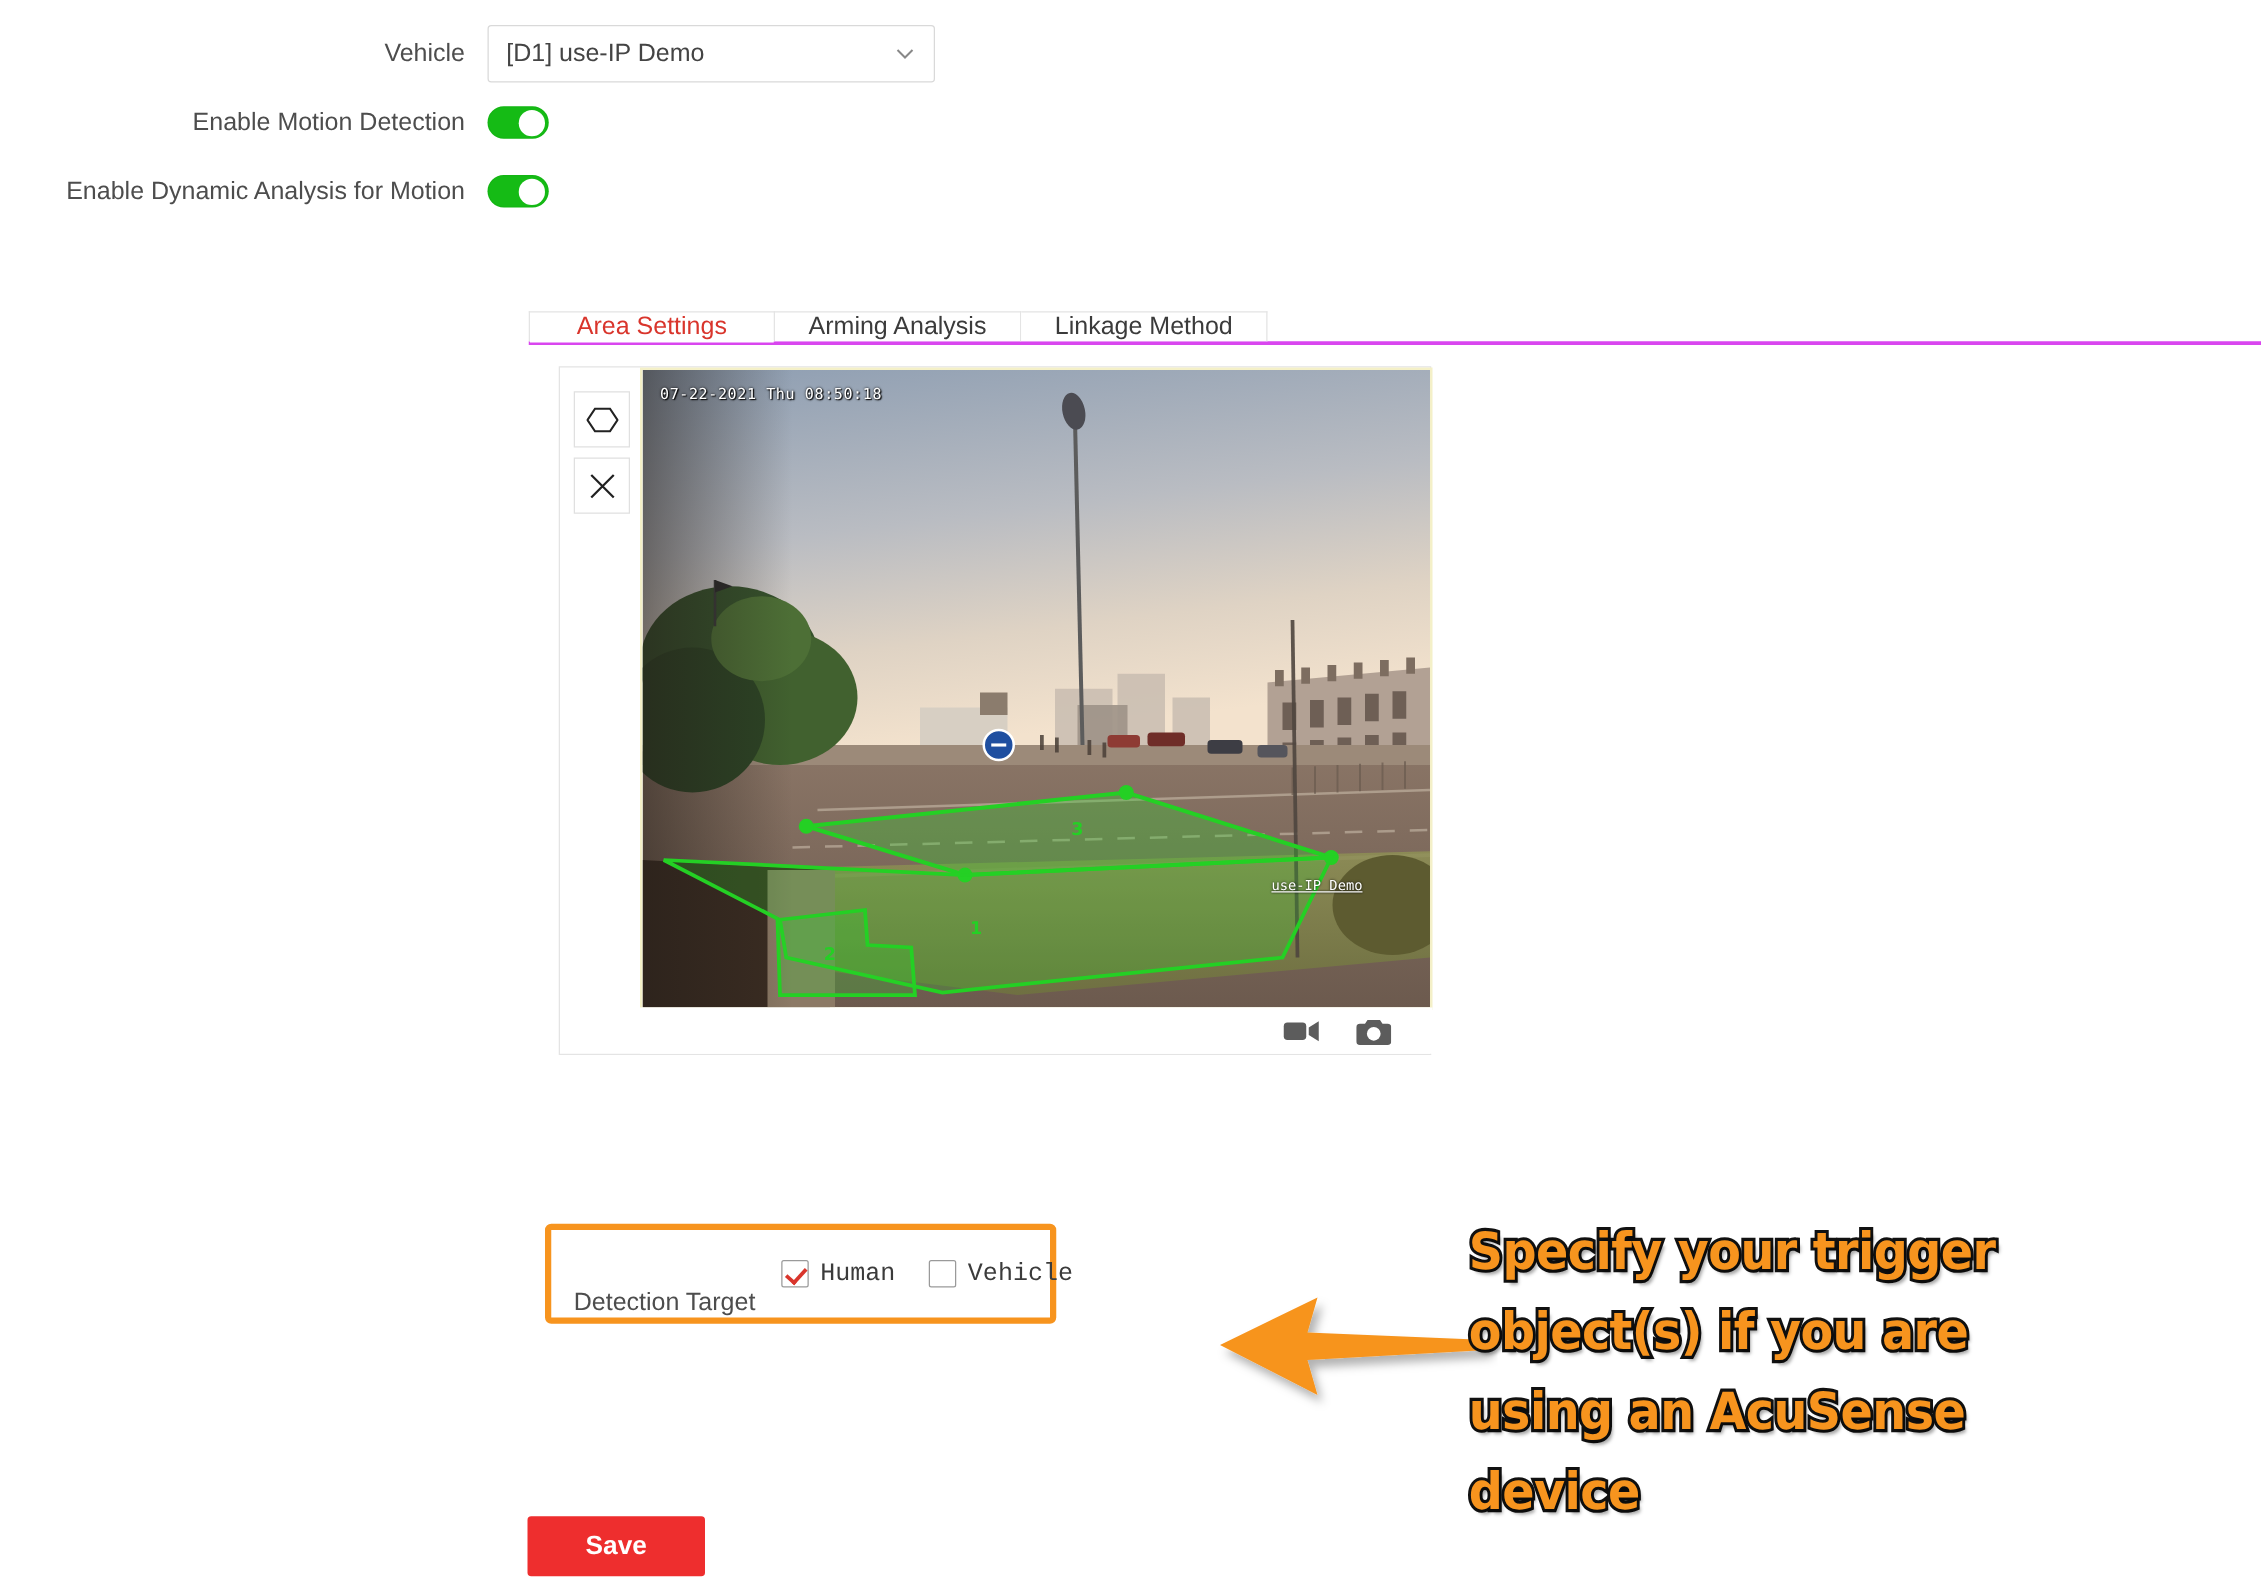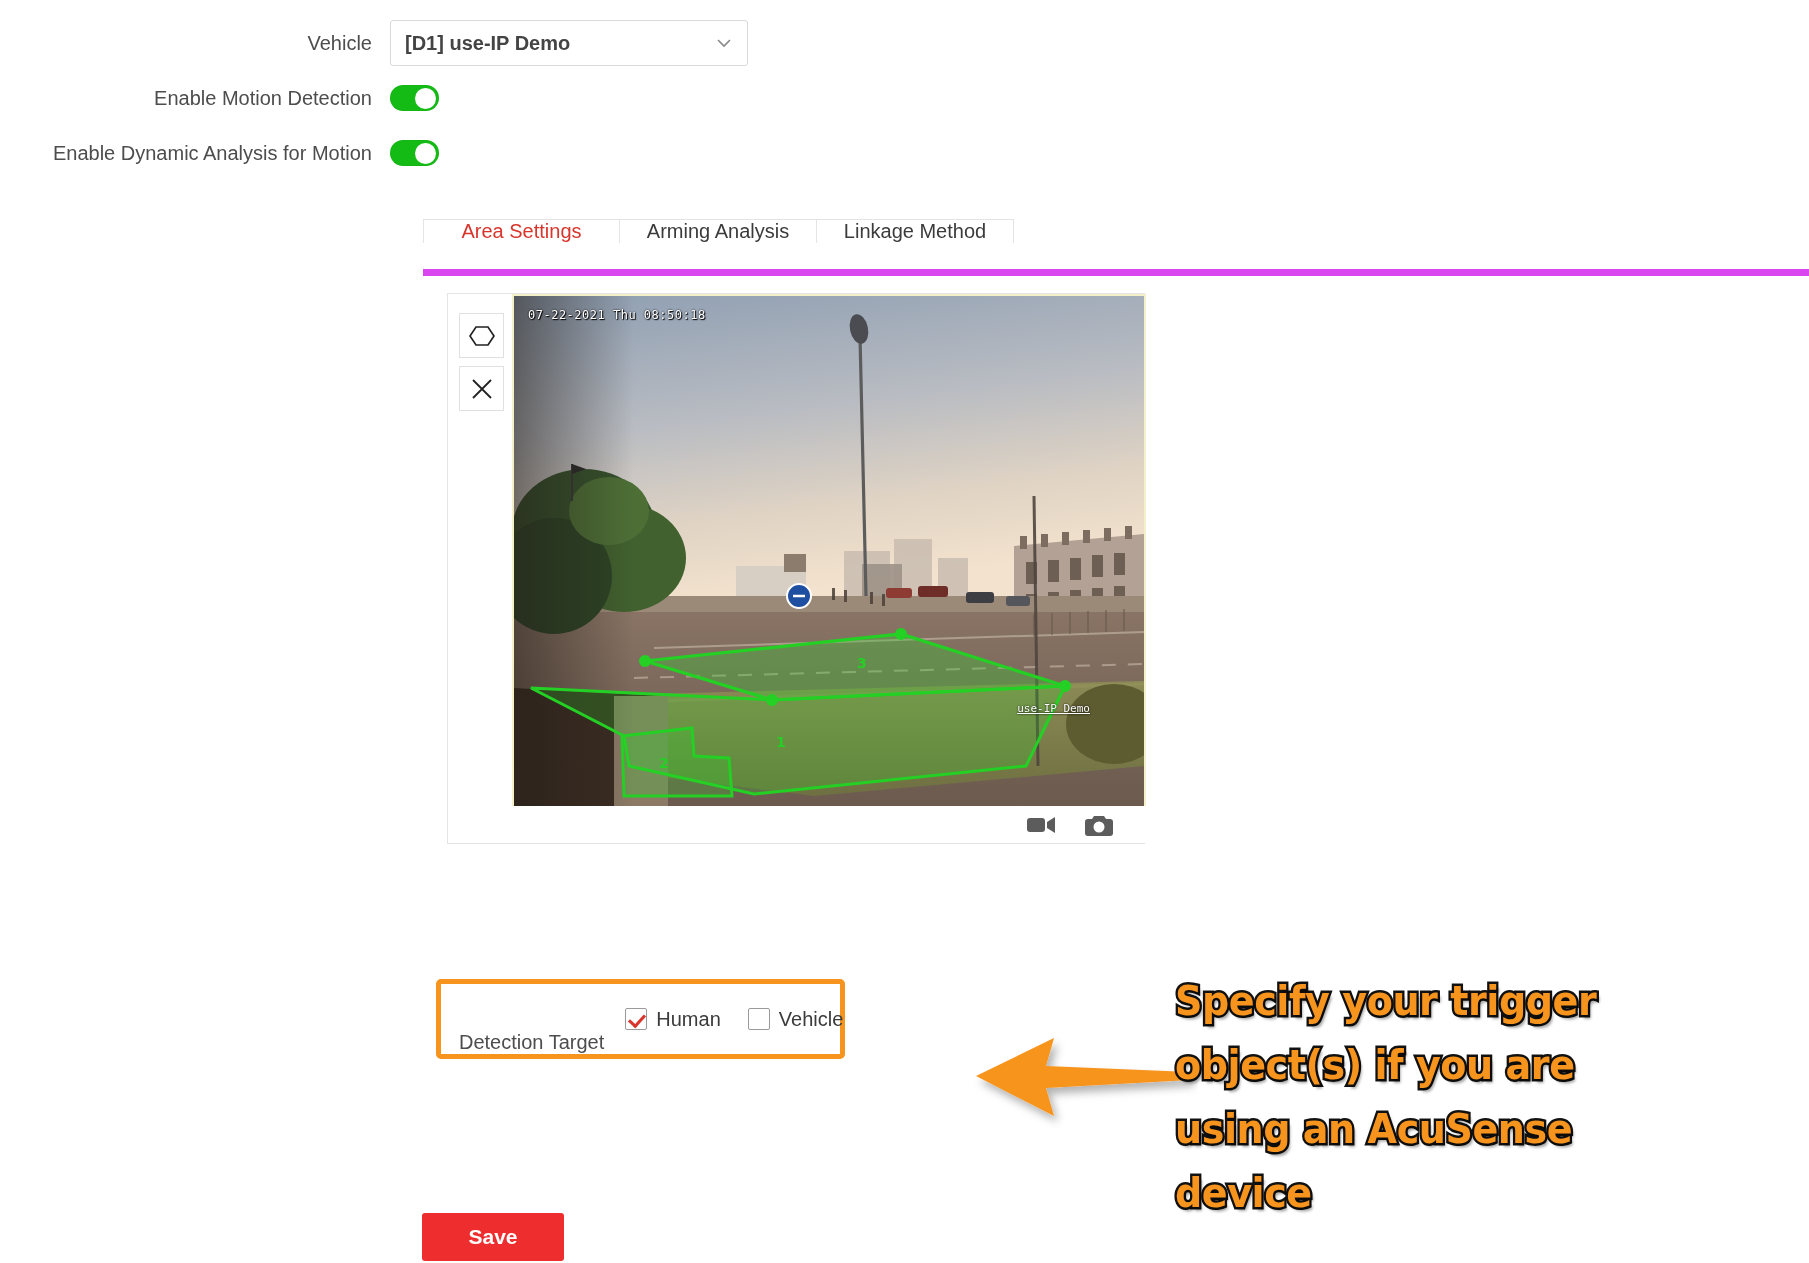--- a/index.html
+++ b/index.html
@@ -17,21 +17,21 @@
   .form-row { position: absolute; display: flex; align-items: center; }
   .form-label {
     font-size: 20px; color: #4d4d4d; text-align: right;
     width: 390px; padding-right: 18px; white-space: nowrap;
   }
   .select-box {
     width: 358px; height: 46px;
     border: 1px solid #d9d9d9; border-radius: 3px;
     background: #fff; display: flex; align-items: center;
     padding: 0 14px; justify-content: space-between;
-    font-size: 20px; color: #444; font-weight: bold;
+    font-size: 20px; color: #444;
   }
   .chev { width: 18px; height: 18px; flex: none; }
   .chev svg { display:block; }
 
   .toggle {
     width: 49px; height: 26px; border-radius: 13px;
     background: #15bb15; position: relative; flex: none;
     box-shadow: inset 0 0 0 1px rgba(0,0,0,.03);
   }
   .toggle::after {
@@ -42,22 +42,22 @@
 
   
   .panel {
     position: absolute; left: 423px; top: 219px;
     width: 1386px; height: 903px;
     border-right: none;
   }
   .tabs {
     position: absolute; left: 0; top: 0;
     height: 57px; width: 100%;
-    border-bottom: 7px solid #d946ef;
-    display: flex; align-items: flex-start;
+    border-bottom: 3px solid #d946ef;
+    display: flex; align-items: flex-end;
   }
   .tab {
     width: 197px; display: flex; align-items: center; justify-content: center;
     font-size: 20px; color: #3b3b3b;
     border: 1px solid #e4e4e4; border-bottom: none;
     background: #fff; position: relative; top: 0;
     border-left: none;
   }
   .tab:first-child { border-left: 1px solid #e4e4e4; color: #d9352c; width: 197px;}
   .tab.active { background: #fff; }
@@ -141,21 +141,21 @@
     position: absolute; left: 13px; top: 760px;
     width: 409px; height: 80px;
     border: 5px solid #f7941e; border-radius: 5px;
     background: #fff;
   }
   .dt-row {
     position: absolute; left: 36px; top: 772px;
     height: 56px; display: flex; align-items: center;
   }
   .dt-label { font-size: 20px; color: #4d4d4d; margin-right: 21px; white-space: nowrap; margin-top: 46px; }
-  .cbwrap { display: flex; align-items: center; margin-right: 27px; }
+  .cbwrap { display: flex; align-items: center; margin-right: 27px; font-family: Liberation Mono, monospace; }
   .cbox {
     width: 22px; height: 22px; border: 1px solid #9a9a9a; background: #fff;
     margin-right: 9px; position: relative; flex: none; border-radius: 2px;
   }
   .cbox.checked::after {
     content: ""; position: absolute; left: 6px; top: 2px;
     width: 7px; height: 13px; border: solid #d9352c;
     border-width: 0 3px 3px 0; transform: rotate(42deg);
   }
   .cb-label { font-size: 20px; color: #3b3b3b; white-space: nowrap; }

